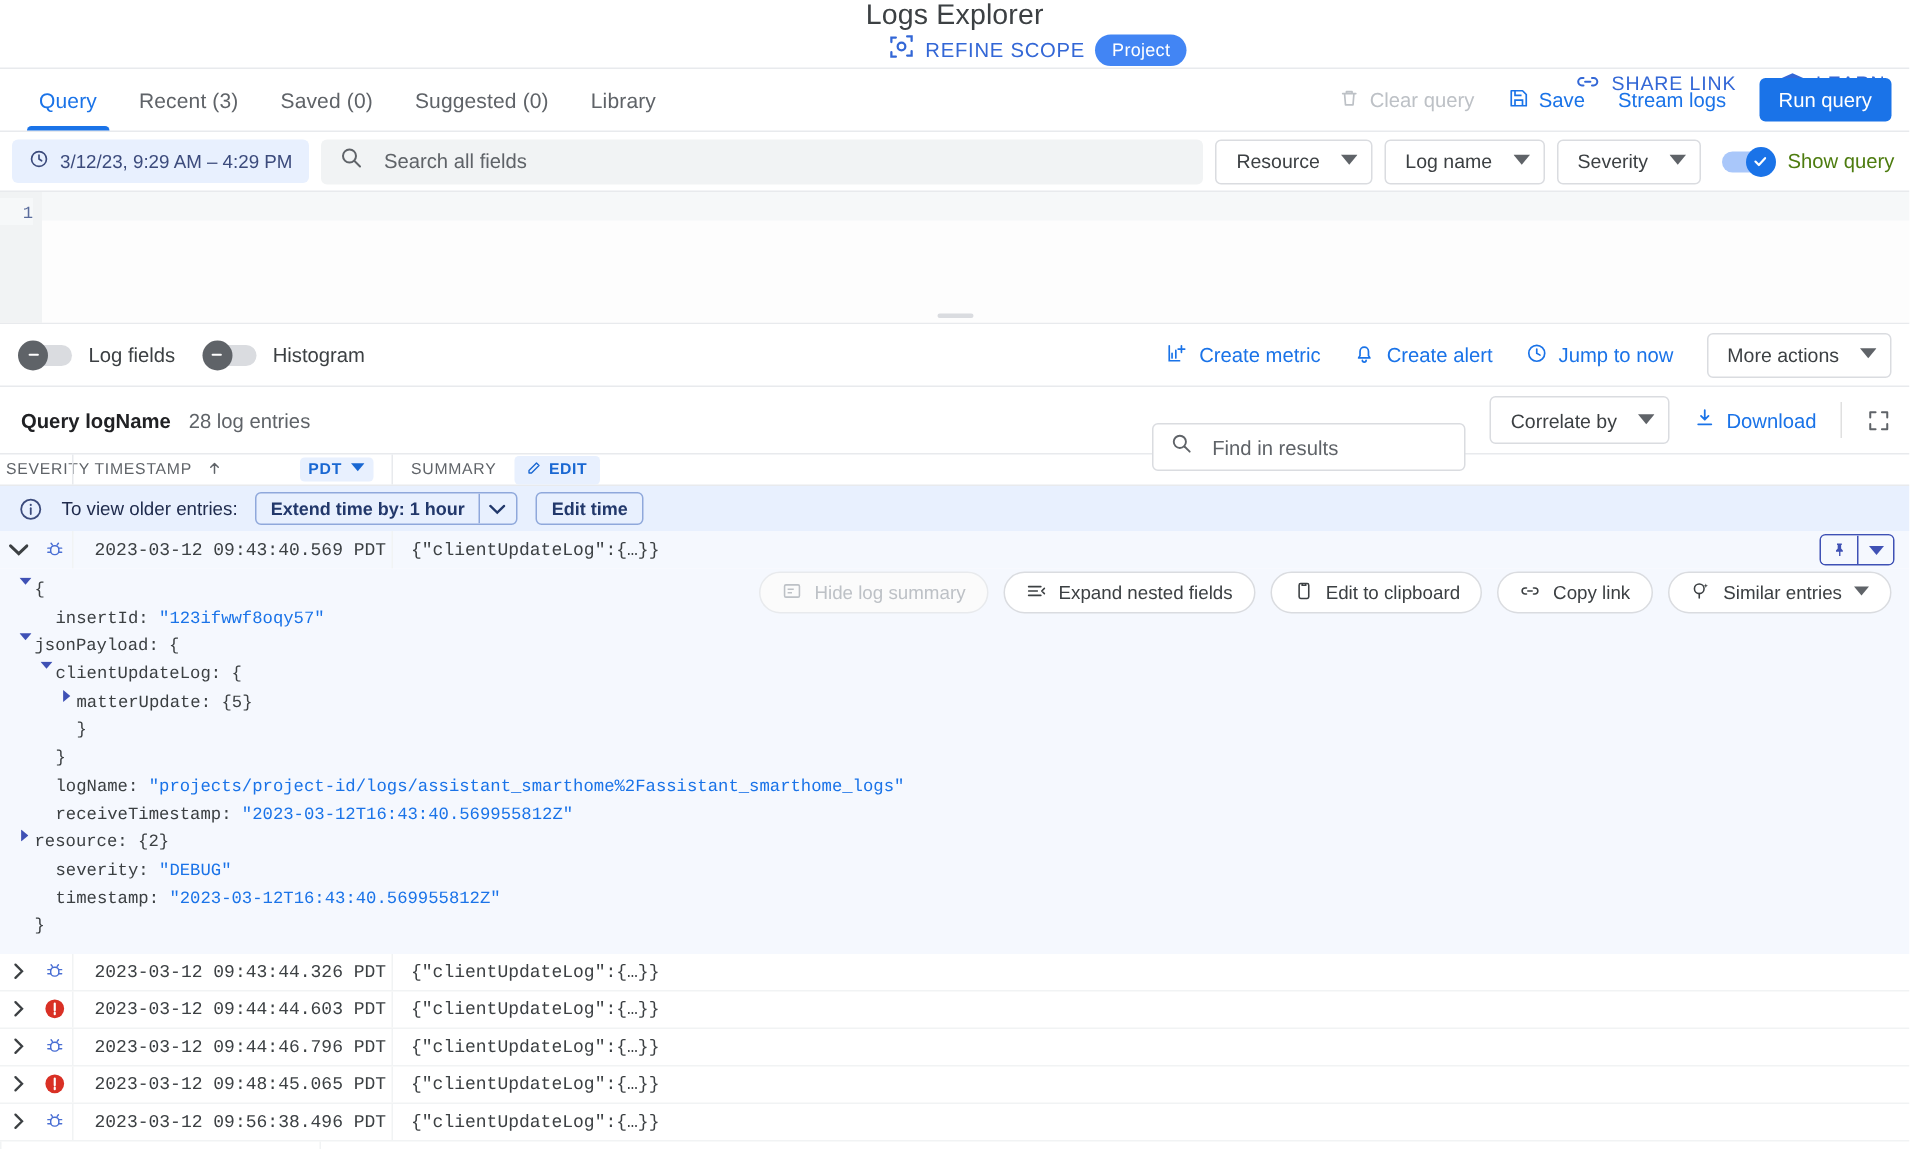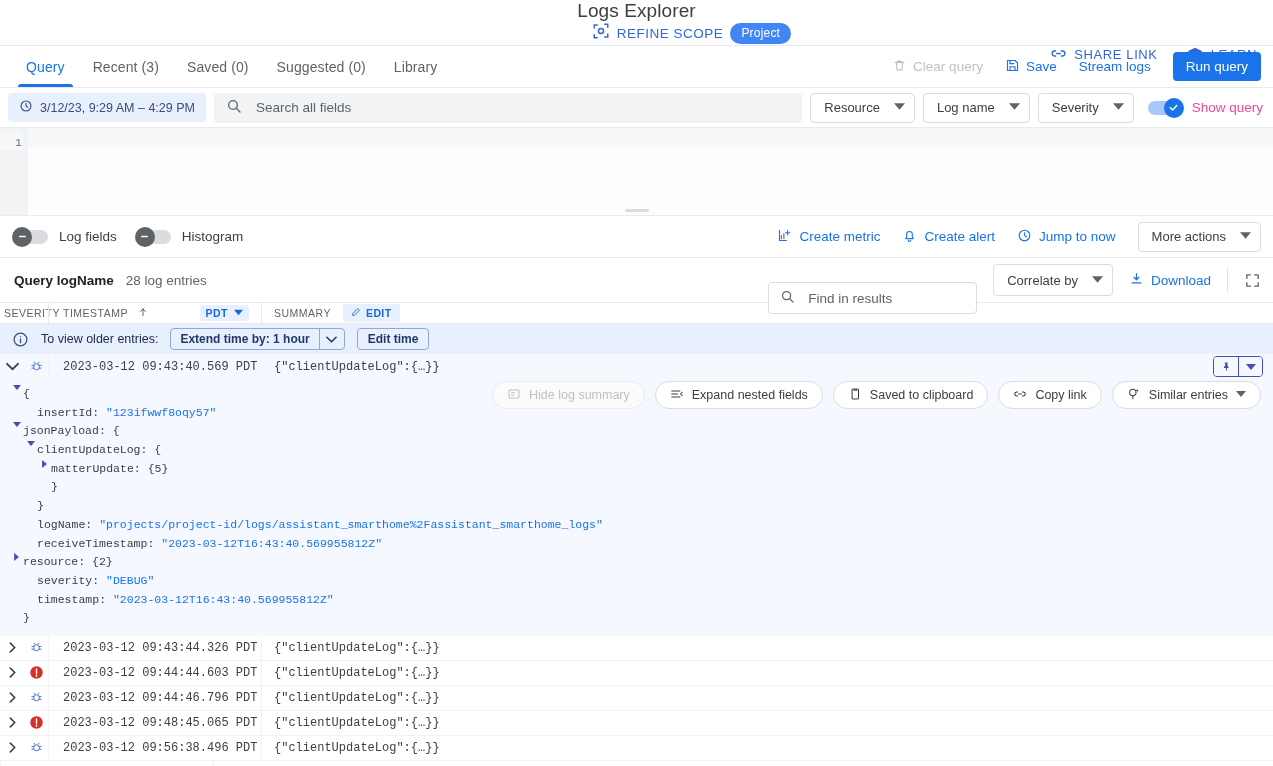--- a/index.html
+++ b/index.html
@@ -104,21 +104,21 @@
     cursor: pointer; flex: none;
   }
   .sw.on { background: #a9c7fa; }
   .sw.off { background: #dadce0; }
   .sw .knob {
     position: absolute; top: -3px; width: 20px; height: 20px;
     border-radius: 50%; display: flex; align-items: center; justify-content: center;
   }
   .sw.on .knob { right: -2px; background: #1a73e8; }
   .sw.off .knob { left: -2px; background: #5f6368; }
-  .show-query-lbl { font-size: 13.5px; color: #ec4899; }
+  .show-query-lbl { font-size: 13.5px; color: #4d7c0f; }
 
   
   .editor {
     height: 88px; display: flex; background: #fcfcfc;
     border-bottom: 1px solid #e8eaed; position: relative;
   }
   .gutter {
     width: 28px; background: #f1f3f4; padding-top: 4px;
     text-align: right; padding-right: 6px;
   }
@@ -633,21 +633,21 @@
       </span>
       <span>Expand nested fields</span>
     </div>
     <div class="chip-btn">
       <span>
         <svg width="14" height="14" viewBox="0 0 24 24" fill="none" stroke="#3c4043" stroke-width="1.8">
           <rect x="7" y="3.5" width="11" height="17" rx="1.8"></rect>
             <path d="M10.5 3.5v2h4v-2"></path>
         </svg>
       </span>
-      <span>Saved to clipboard</span>
+      <span>Edit to clipboard</span>
     </div>
     <div class="chip-btn">
       <span>
         <svg width="14" height="14" viewBox="0 0 24 24" fill="none" stroke="#3c4043" stroke-width="1.8">
           <path d="M9.5 12h5M8 8.5H6.5a3.5 3.5 0 000 7H8M16 8.5h1.5a3.5 3.5 0 010 7H16" stroke-linecap="round"></path>
         </svg>
       </span>
       <span>Copy link</span>
     </div>
     <div class="chip-btn">

